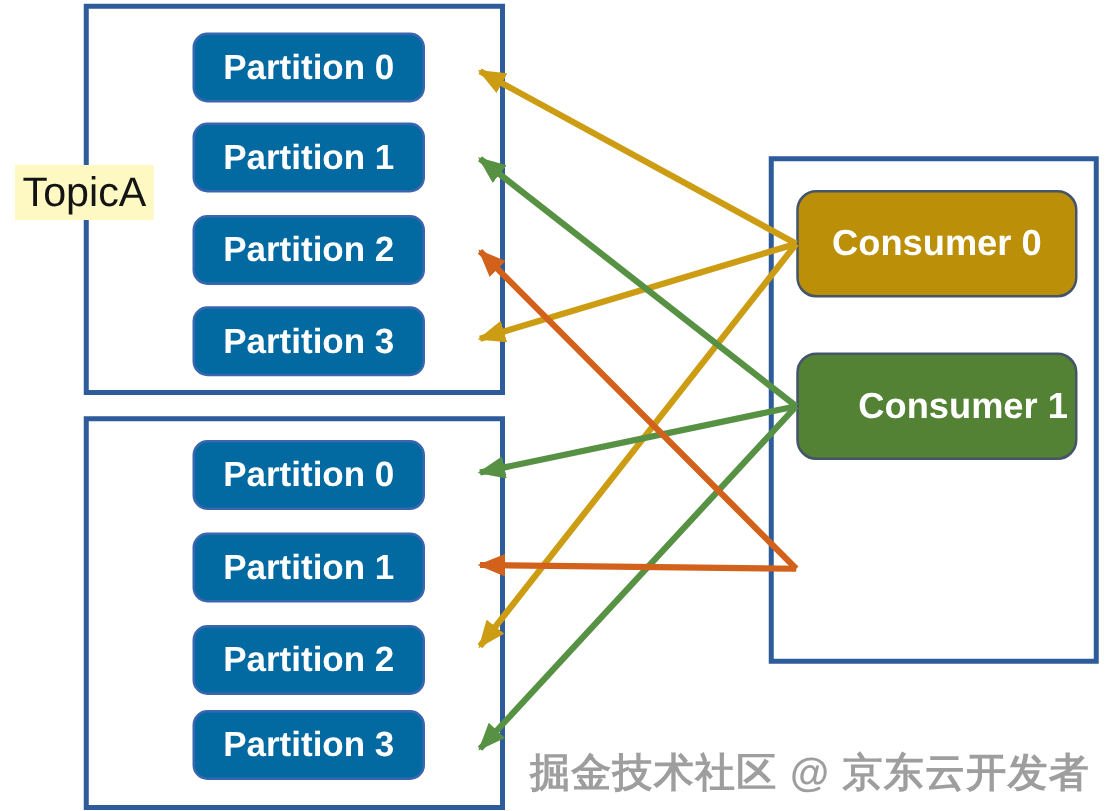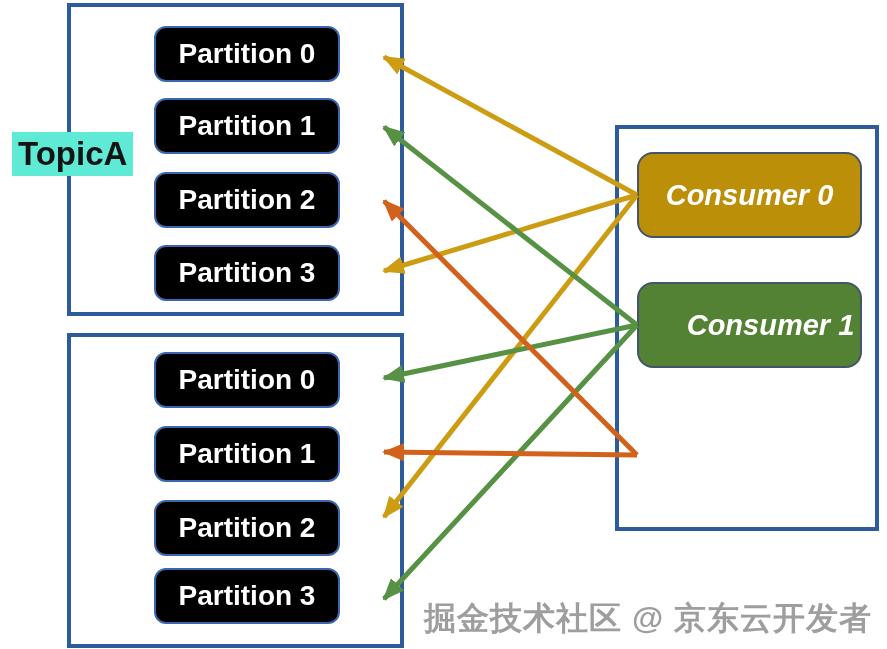--- a/index.html
+++ b/index.html
@@ -5,36 +5,36 @@
   * { margin: 0; padding: 0; box-sizing: border-box; }
   html, body { width: 887px; height: 649px; background: #ffffff; overflow: hidden;
     font-family: "Liberation Sans", "DejaVu Sans", sans-serif; }
   .stage { position: relative; width: 887px; height: 649px; background: #ffffff; }
 
   .group-box { position: absolute; border: 4px solid #2E5B9A; background: transparent; z-index: 1; }
   #topic-a-box { left: 67px; top: 3px;   width: 337px; height: 313px; }
   #topic-b-box { left: 67px; top: 333px; width: 337px; height: 315px; }
   #consumer-group-box { left: 615px; top: 125px; width: 264px; height: 406px; }
 
-  .topic-label { position: absolute; left: 12px; z-index: 3; background: #5eead4;
-    padding: 4px 6px; font-size: 33px; font-weight: 700; color: #141414; line-height: 1.1; }
+  .topic-label { position: absolute; left: 12px; z-index: 3; background: #fef9c3;
+    padding: 4px 6px; font-size: 33px; font-weight: 400; color: #141414; line-height: 1.1; }
   #topic-a-label { top: 132px; }
   #topic-b-label { top: 460px; }
 
   .partition { position: absolute; left: 154px; width: 186px; height: 56px; z-index: 2;
-    background: #000000; border: 2px solid #3A66B0; border-radius: 12px;
+    background: #0369a1; border: 2px solid #3A66B0; border-radius: 12px;
     display: flex; align-items: center; justify-content: center;
     color: #ffffff; font-size: 28px; font-weight: 700; }
   #a-p0 { top: 26px; }  #a-p1 { top: 98px; }  #a-p2 { top: 172px; } #a-p3 { top: 245px; }
   #b-p0 { top: 352px; } #b-p1 { top: 426px; } #b-p2 { top: 500px; } #b-p3 { top: 568px; }
 
   .consumer { position: absolute; left: 637px; width: 225px; height: 86px; z-index: 2;
     border: 2px solid #44546A; border-radius: 16px;
     display: flex; align-items: center; justify-content: center;
-    color: #ffffff; font-size: 29px; font-weight: 700; font-style: italic; }
+    color: #ffffff; font-size: 29px; font-weight: 700; }
   #consumer-0 { top: 152px; }
   #consumer-1 { top: 282px; padding-left: 42px; }
   #consumer-2 { top: 412px; }
 
   #edge-svg { position: absolute; left: 0; top: 0; width: 887px; height: 649px;
     z-index: 4; pointer-events: none; }
 
   .watermark { position: absolute; right: 15px; top: 597px; z-index: 5;
     font-size: 32px; font-weight: 700; letter-spacing: 1px; color: #9e9e9e;
     text-shadow: 2px 2px 2px #ffffff; }

